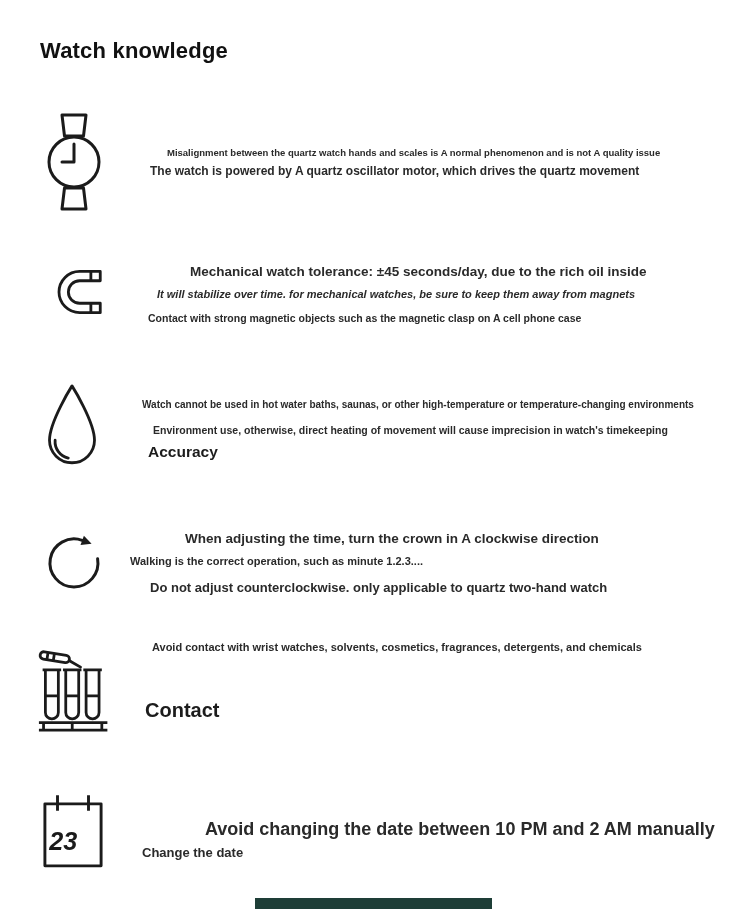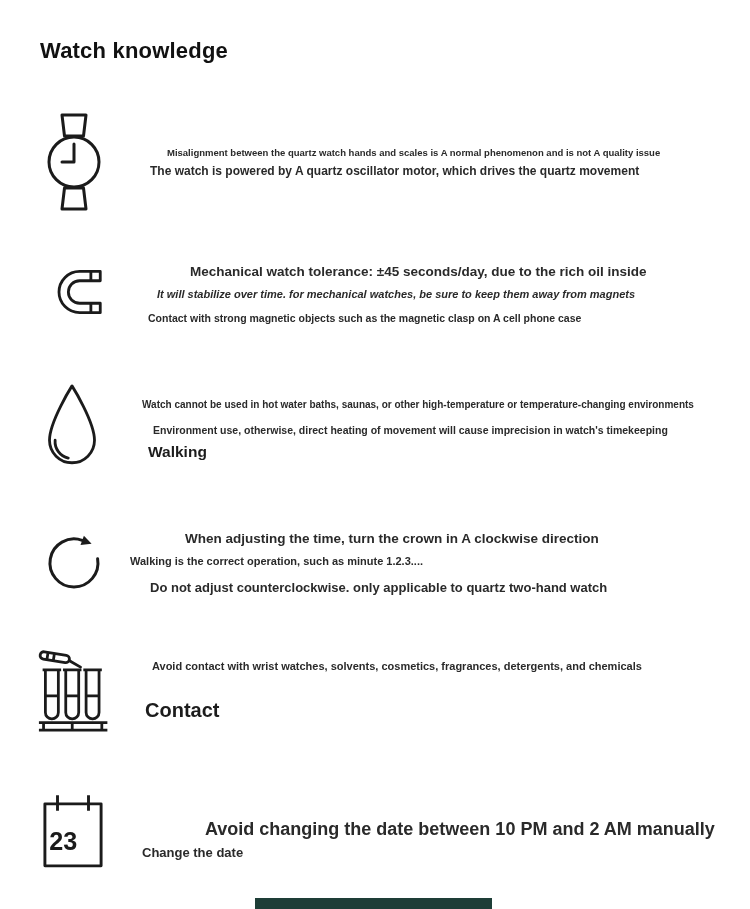--- a/index.html
+++ b/index.html
@@ -21,21 +21,21 @@
     margin: 0;
     letter-spacing: 0.2px;
   }
   .line {
     position: absolute;
     margin: 0;
     font-weight: 700;
     white-space: nowrap;
     color: #2a2a2a;
   }
-  .icon { position: absolute; }
+  .icon { position: absolute; font-style: italic; }
   .icon svg { display: block; }
   .ic { fill: none; stroke: #1b1b1b; stroke-width: 3; stroke-linejoin: round; }
   .ic-round { stroke-linecap: round; }
   svg text { font-family: "Liberation Sans", sans-serif; }
 
   
   .icon-1 { left: 42px; top: 112px; }
   .s1a { left: 167px; top: 147px; font-size: 9.5px; }
   .s1b { left: 150px; top: 164px; font-size: 12px; text-align: center; }
 
@@ -52,21 +52,21 @@
   .s3c { left: 148px; top: 443px; font-size: 15.5px; color: #1c1c1c; }
 
   
   .icon-4 { left: 42px; top: 518px; }
   .s4a { left: 185px; top: 531px; font-size: 13.5px; }
   .s4b { left: 130px; top: 555px; font-size: 11px; }
   .s4c { left: 150px; top: 580px; font-size: 13px; }
 
   
   .icon-5 { left: 38px; top: 645px; }
-  .s5a { left: 152px; top: 660px; font-size: 11px; }
+  .s5a { left: 152px; top: 641px; font-size: 11px; }
   .s5b { left: 145px; top: 699px; font-size: 20px; color: #1c1c1c; }
 
   
   .icon-6 { left: 42px; top: 790px; }
   .s6a { left: 205px; top: 819px; font-size: 18px; }
   .s6b { left: 142px; top: 845px; font-size: 13px; }
 
   .footer-bar {
     position: absolute;
     left: 255px; top: 898px;
@@ -108,21 +108,21 @@
 
   <section>
     <div class="icon icon-3">
       <svg viewBox="0 0 64 100" width="60" height="98" aria-hidden="true">
         <path class="ic" d="M32 4 C32 4 8 42 8 62 A24 24 0 0 0 56 62 C56 42 32 4 32 4 Z" stroke-width="3.5"></path>
         <path class="ic ic-round" d="M14 62 A18 18 0 0 0 28 81" stroke-width="3"></path>
       </svg>
     </div>
     <p class="line s3a">Watch cannot be used in hot water baths, saunas, or other high-temperature or temperature-changing environments</p>
     <p class="line s3b">Environment use, otherwise, direct heating of movement will cause imprecision in watch's timekeeping</p>
-    <p class="line s3c">Walking</p>
+    <p class="line s3c">Accuracy</p>
   </section>
 
   <section>
     <div class="icon icon-4">
       <svg viewBox="0 0 64 64" width="64" height="78" aria-hidden="true">
         <path class="ic ic-round" d="M55.6 33.8 A24 24 0 1 1 40.2 15.4" stroke-width="4"></path>
         <polygon points="49.6,18.8 38.5,20.1 41.9,10.7" fill="#1b1b1b" stroke="none"></polygon>
       </svg>
     </div>
     <p class="line s4a">When adjusting the time, turn the crown in A clockwise direction</p>

